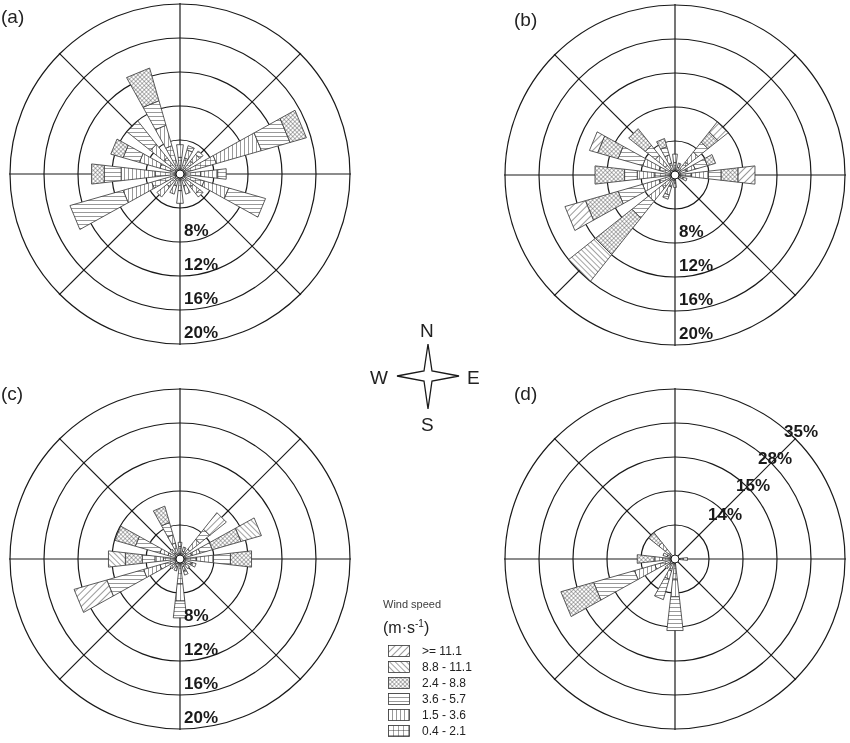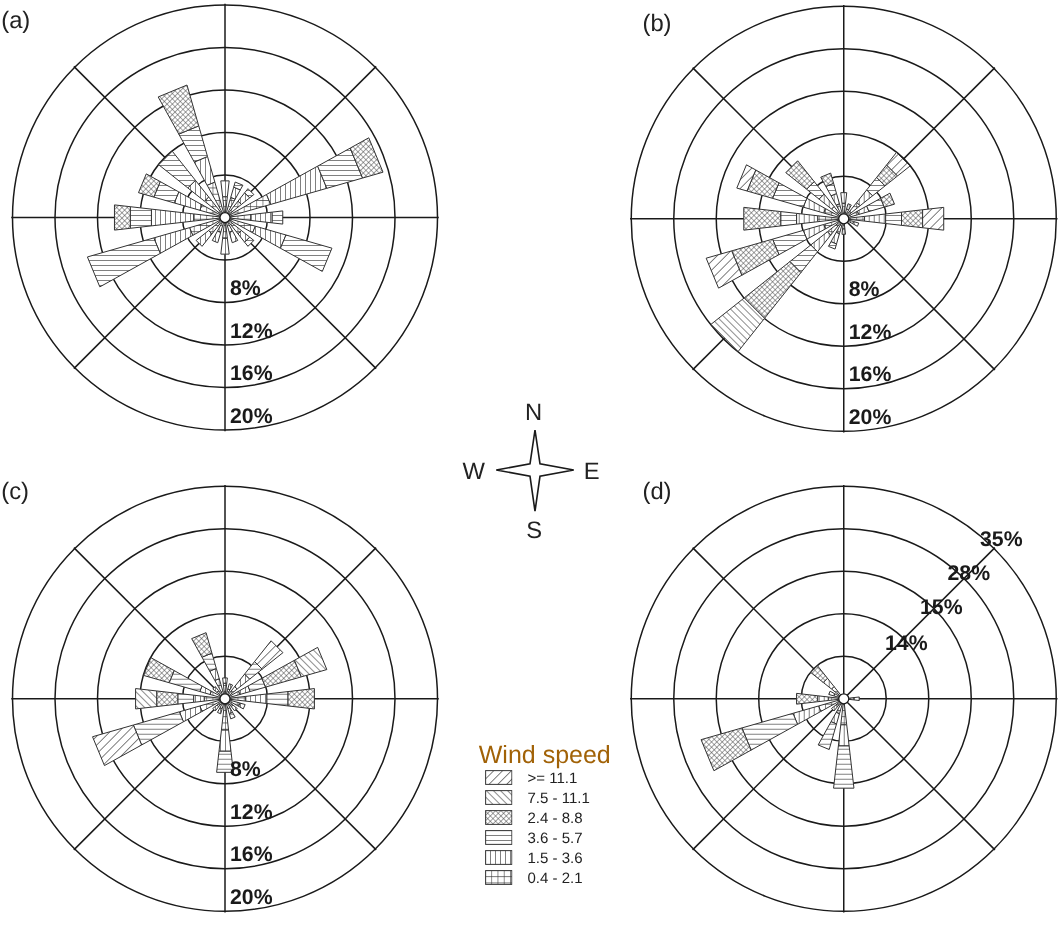--- a/index.html
+++ b/index.html
@@ -3,21 +3,21 @@
 <meta charset="utf-8">
 <style>
   html,body{margin:0;padding:0;background:#fff;}
   body{width:850px;height:743px;position:relative;overflow:hidden;font-family:"Liberation Sans",sans-serif;color:#1a1a1a;}
   .panel{position:absolute;}
   .panel-label{position:absolute;font-size:19px;font-family:"Liberation Sans",sans-serif;color:#222;}
   svg text{font-family:"Liberation Sans",sans-serif;}
   .compass{position:absolute;left:360px;top:320px;width:140px;height:120px;}
   .compass-letter{position:absolute;font-size:19px;color:#222;}
   .legend{position:absolute;left:383px;top:595px;width:110px;}
-  .legend-title{font-size:20px;line-height:19px;color:#a16207;}
+  .legend-title{font-size:11px;line-height:19px;color:#404040;}
   .legend-unit{font-size:16px;line-height:19px;color:#222;margin-bottom:6px;}
   .legend-unit sup{font-size:10px;}
   .legend-item{display:flex;align-items:center;height:16px;}
   .legend-swatch{width:22px;height:12px;margin-left:5px;margin-right:12px;}
   .legend-text{font-size:12px;color:#222;}
 </style>
 </head>
 <body>
 
 <div class="panel" style="left:0;top:0;width:360px;height:355px;">
@@ -391,32 +391,33 @@
     <path d="M68,24 L72,51 L99,56 L72,61 L68,89 L64,61 L37,56 L64,51 Z" fill="#fff" stroke="#1a1a1a" stroke-width="1.3"></path>
   </svg>
   <span class="compass-letter" style="left:60px;top:0px;">N</span>
   <span class="compass-letter" style="left:107px;top:47px;">E</span>
   <span class="compass-letter" style="left:61px;top:94px;">S</span>
   <span class="compass-letter" style="left:10px;top:47px;">W</span>
 </div>
 
 <div class="legend">
   <div class="legend-title">Wind speed</div>
+  <div class="legend-unit"><span>(m·s</span><sup>-1</sup><span>)</span></div>
   <div id="legend-items">
       <div class="legend-item">
         <svg class="legend-swatch" width="22" height="12">
           <rect x="0.5" y="0.5" width="21" height="11" fill="url(#p-fwd-diag)" stroke="#333" stroke-width="0.8"></rect>
         </svg>
         <span class="legend-text">&gt;= 11.1</span>
       </div>
       <div class="legend-item">
         <svg class="legend-swatch" width="22" height="12">
           <rect x="0.5" y="0.5" width="21" height="11" fill="url(#p-back-diag)" stroke="#333" stroke-width="0.8"></rect>
         </svg>
-        <span class="legend-text">7.5 - 11.1</span>
+        <span class="legend-text">8.8 - 11.1</span>
       </div>
       <div class="legend-item">
         <svg class="legend-swatch" width="22" height="12">
           <rect x="0.5" y="0.5" width="21" height="11" fill="url(#p-dots)" stroke="#333" stroke-width="0.8"></rect>
         </svg>
         <span class="legend-text">2.4 -  8.8</span>
       </div>
       <div class="legend-item">
         <svg class="legend-swatch" width="22" height="12">
           <rect x="0.5" y="0.5" width="21" height="11" fill="url(#p-horiz)" stroke="#333" stroke-width="0.8"></rect>

